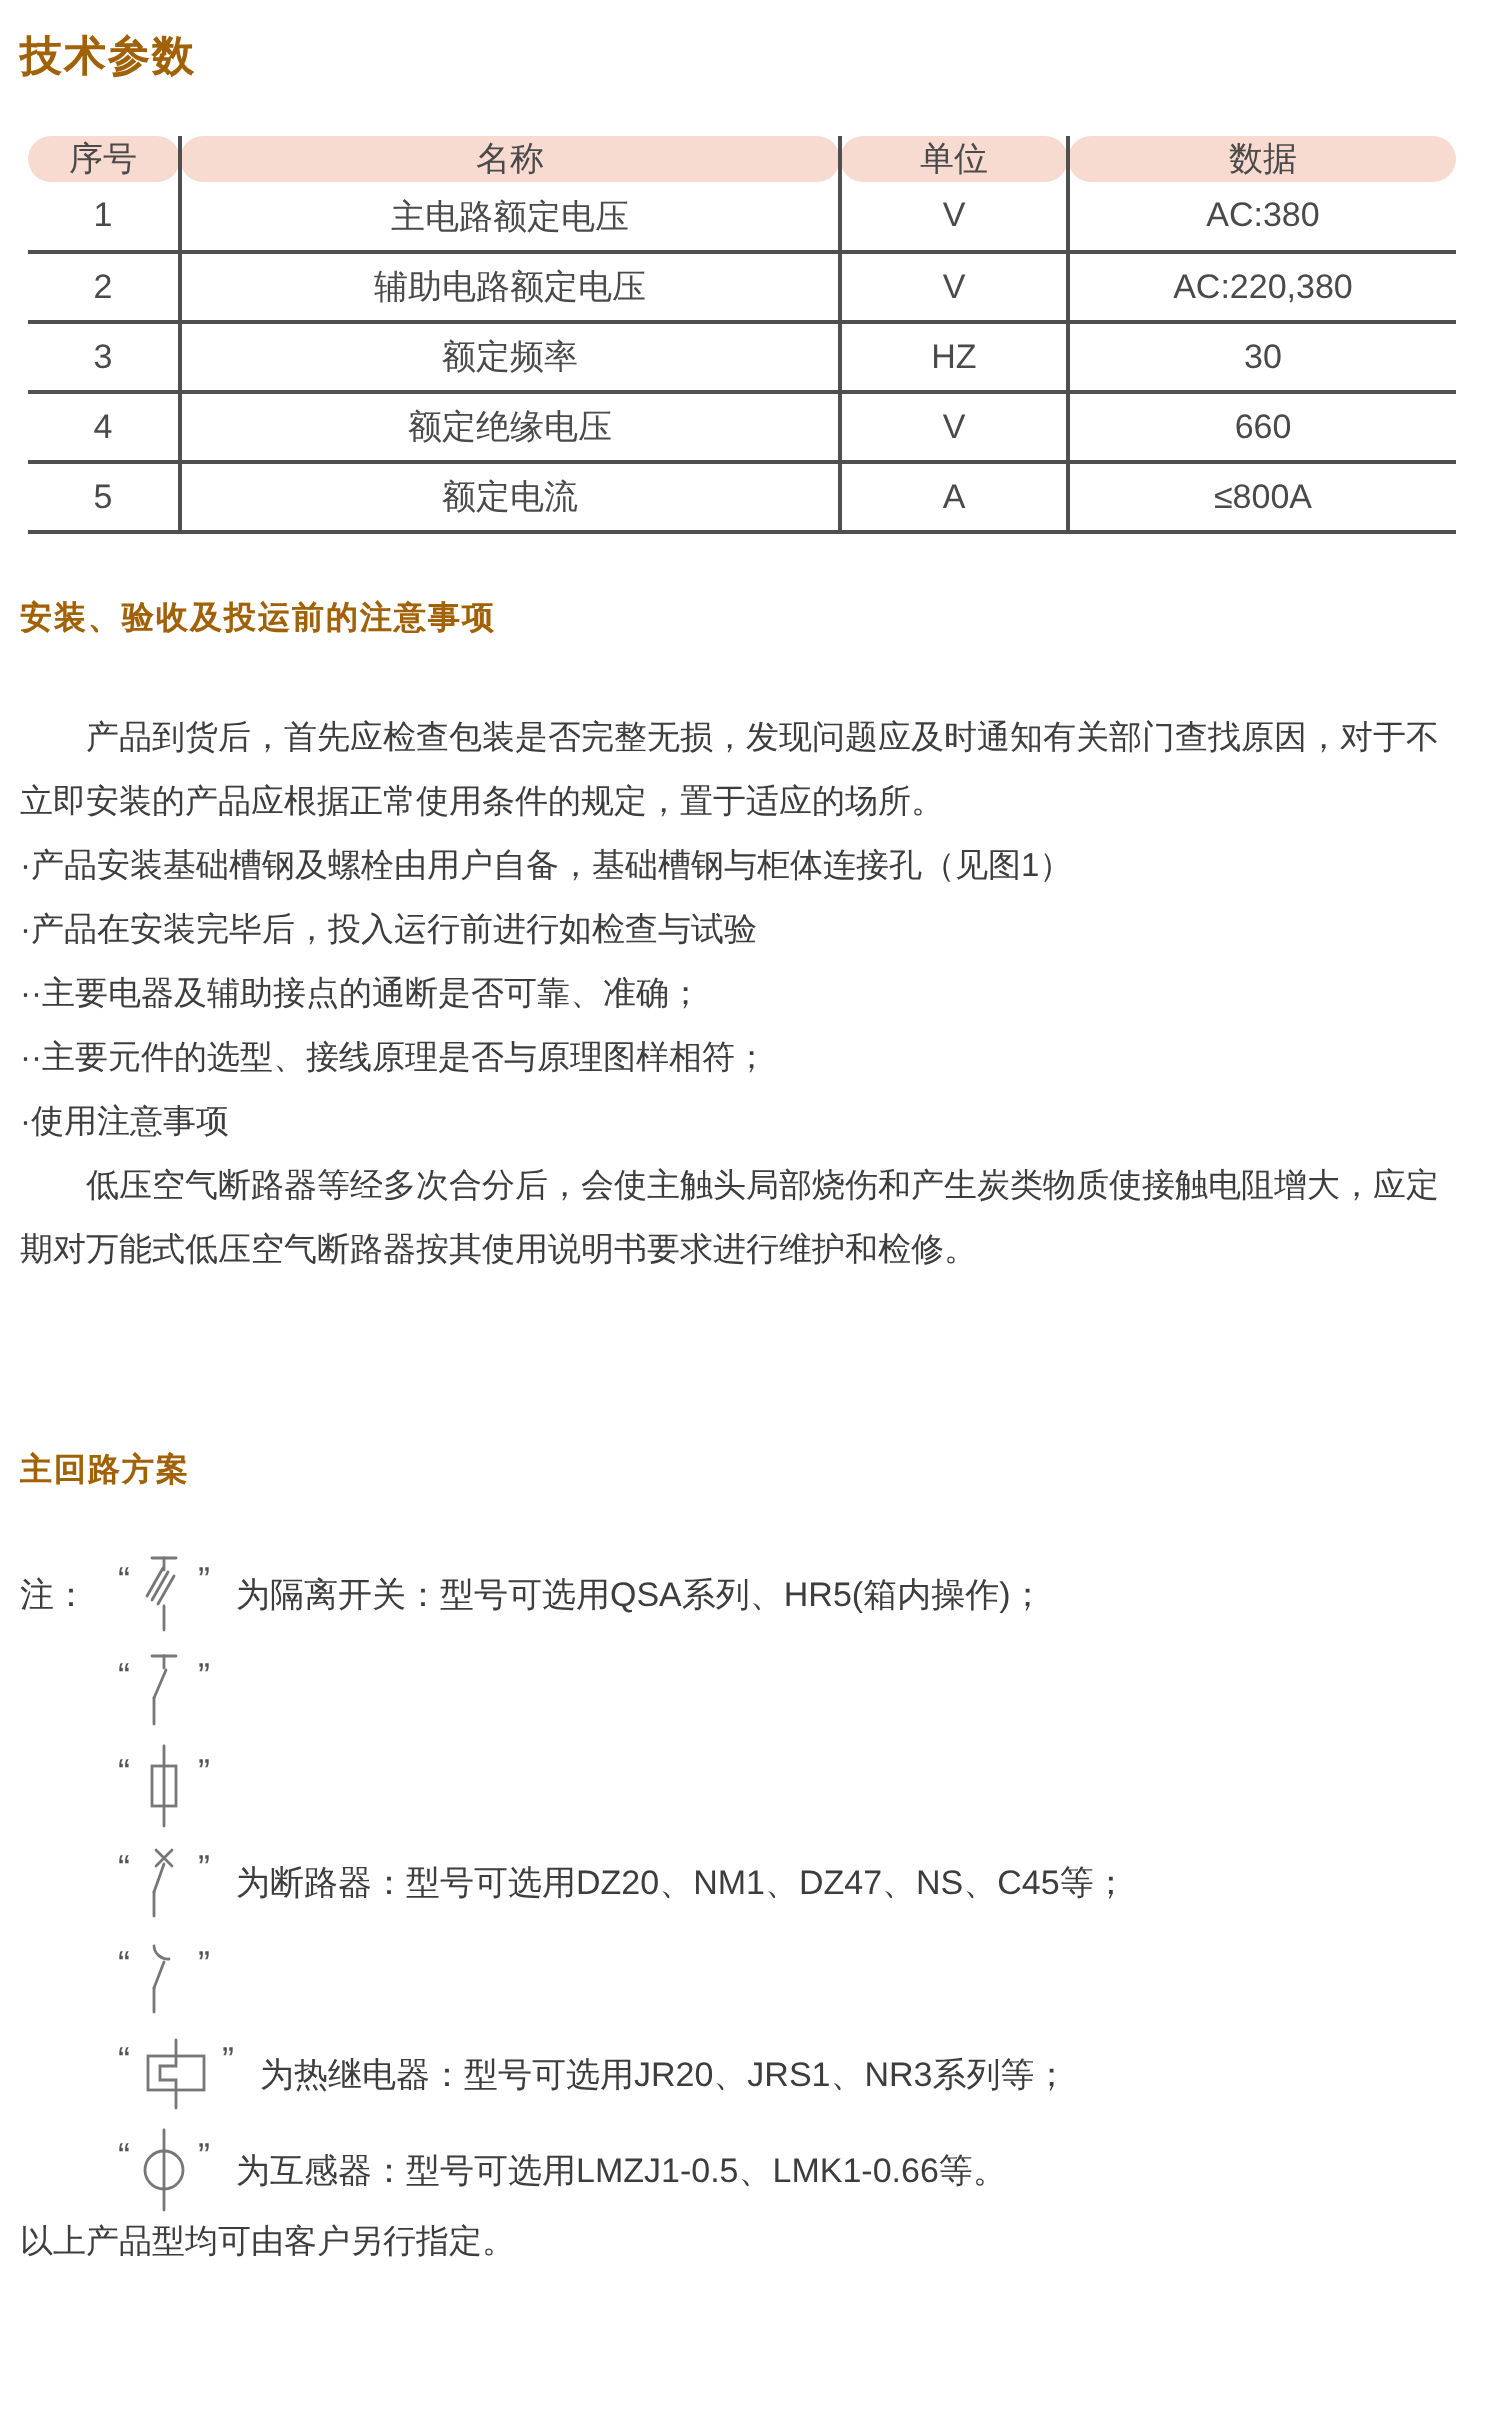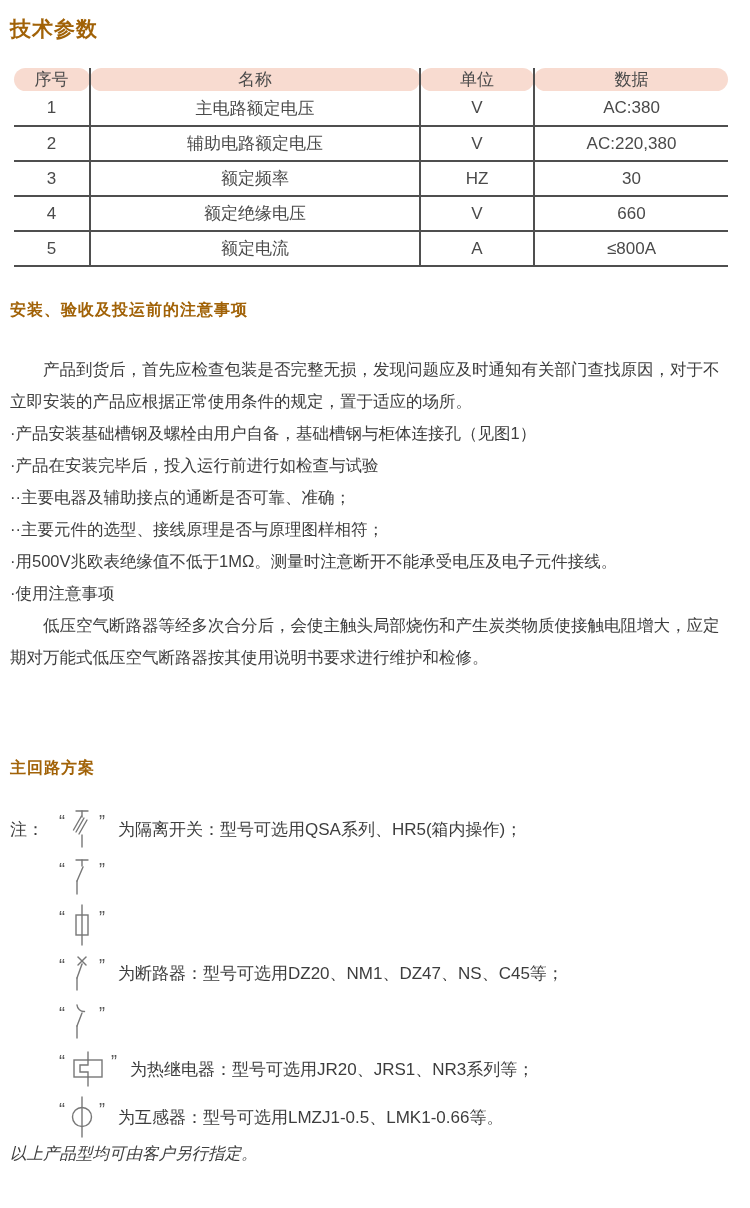--- a/index.html
+++ b/index.html
@@ -45,21 +45,21 @@
   
   .circuit-title { margin-top:82px; }
   .notes { margin-top:24px; }
   .note-row { display:flex; align-items:center; height:48px; font-size:17px; color:#3d3d3d; }
   .note-prefix { width:46px; flex:0 0 46px; }
   .note-spacer { width:46px; flex:0 0 46px; }
   .q { align-self:flex-start; line-height:1; margin-top:8px; color:#555; font-size:18px; width:12px; text-align:center; }
   .sym { min-width:28px; display:flex; justify-content:center; align-items:center; }
   .sym svg { display:block; }
   .note-text { margin-left:10px; white-space:nowrap; }
-  .footer-line { font-size:16.5px; line-height:24px; color:#3d3d3d;font-style:italic; }
+  .footer-line { font-size:16.5px; line-height:24px; color:#3d3d3d; }
 </style>
 </head>
 <body>
 
 <div class="page">
 
   <div class="sec-title">技术参数</div>
 
   <table class="params">
     <colgroup>
@@ -111,21 +111,20 @@
   </table>
 
   <div class="sec-title small install-title">安装、验收及投运前的注意事项</div>
 
   <div class="textblock" id="install-block">
       <div class="para indent">产品到货后，首先应检查包装是否完整无损，发现问题应及时通知有关部门查找原因，对于不立即安装的产品应根据正常使用条件的规定，置于适应的场所。</div>
       <div class="para line">·产品安装基础槽钢及螺栓由用户自备，基础槽钢与柜体连接孔（见图1）</div>
       <div class="para line">·产品在安装完毕后，投入运行前进行如检查与试验</div>
       <div class="para line">··主要电器及辅助接点的通断是否可靠、准确；</div>
       <div class="para line">··主要元件的选型、接线原理是否与原理图样相符；</div>
-      <div class="para line">·用500V兆欧表绝缘值不低于1MΩ。测量时注意断开不能承受电压及电子元件接线。</div>
       <div class="para line">·使用注意事项</div>
       <div class="para indent">低压空气断路器等经多次合分后，会使主触头局部烧伤和产生炭类物质使接触电阻增大，应定期对万能式低压空气断路器按其使用说明书要求进行维护和检修。</div>
     </div>
 
   <div class="sec-title small circuit-title">主回路方案</div>
 
   <div class="notes" id="notes-block">
       <div class="note-row">
         <span class="note-prefix">注：</span>
         <span class="q">“</span>

